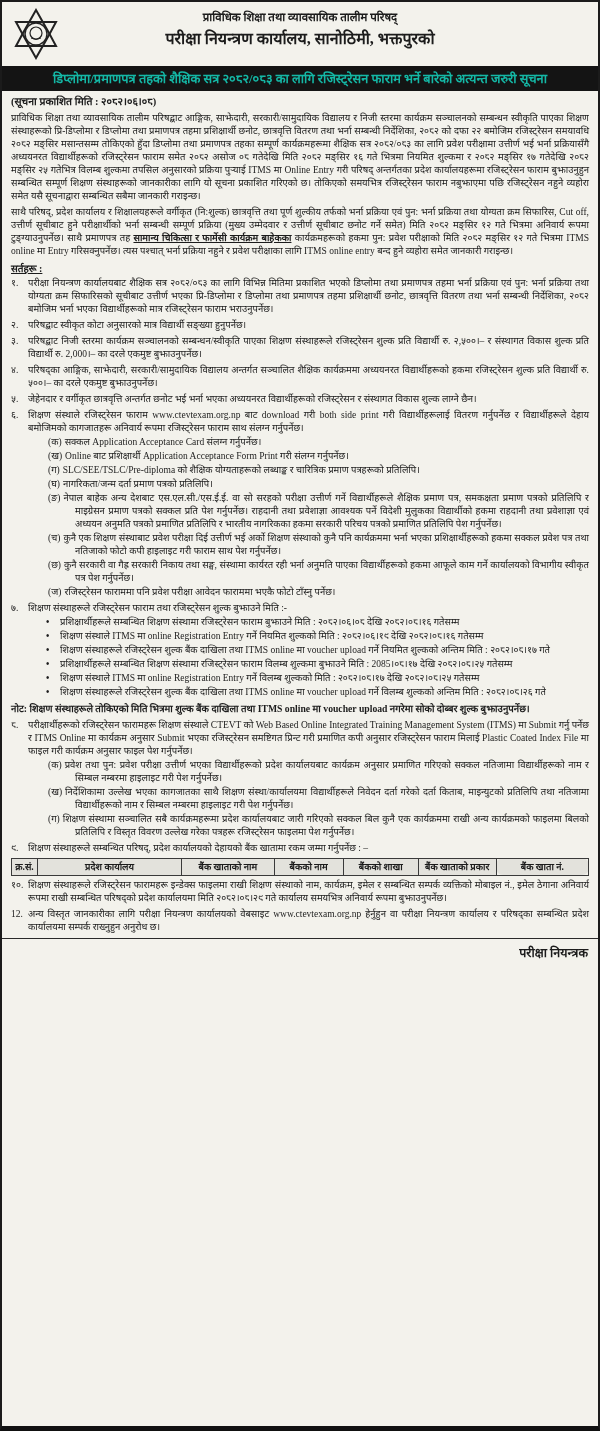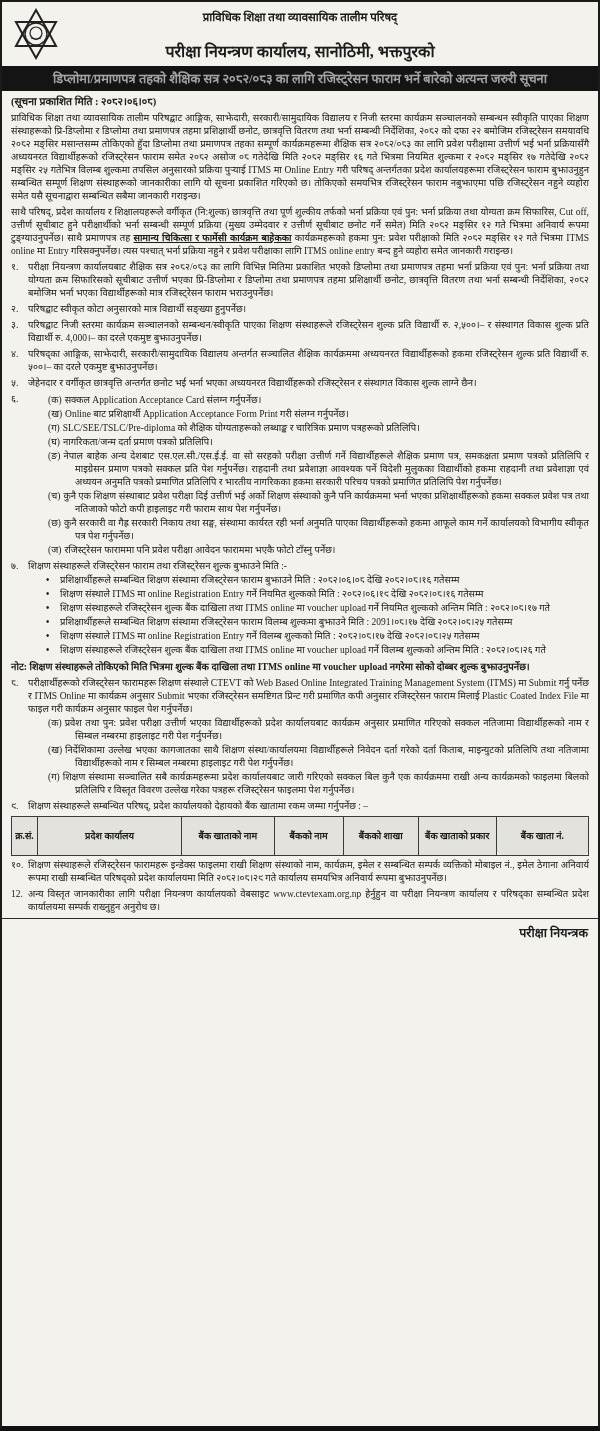--- a/index.html
+++ b/index.html
@@ -11,42 +11,42 @@
     border:2px solid #1b1b1b;
     border-bottom:5px solid #111;
     padding:4px 9px 0 9px;
     font-family:"Liberation Serif","DejaVu Serif",serif;
     color:#1c1c1c;
     overflow:hidden;
   }
   .hdr{position:relative;text-align:center;min-height:56px;margin-bottom:1px;}
   .logo{position:absolute;left:1px;top:2px;}
   .org1{font-size:11.5px;font-weight:bold;padding-top:3px;}
-  .org2{font-size:16px;font-weight:bold;margin-top:16px;}
+  .org2{font-size:16px;font-weight:bold;margin-top:3px;}
   .banner{
-    background:#141414;color:#a3a3a3;font-weight:bold;
+    background:#141414;color:#14b8a6;font-weight:bold;
     font-size:12.8px;text-align:center;
     margin:4px -9px 0 -9px;padding:3px 2px 4px 2px;
   }
   .pubdate{text-align:left;font-weight:bold;font-size:10.5px;margin:3px 0 4px 0;}
   .para{font-size:9.5px;line-height:13px;text-align:justify;margin:0 0 3px 0;}
   .emph{font-weight:bold;text-decoration:underline;}
   .terms-head{font-size:10px;font-weight:bold;text-decoration:underline;margin:1px 0 2px 0;}
   .term{display:flex;font-size:9.5px;line-height:13px;margin:0 0 3px 0;}
   .term-num{min-width:17px;flex:0 0 auto;}
   .term-body{flex:1;text-align:justify;}
   .sub{padding-left:47px;text-indent:-27px;text-align:justify;margin-top:1px;}
   .sub-label{padding-right:3px;}
   .bullet-row{display:flex;padding-left:18px;margin-top:1px;}
   .bdot{width:14px;flex:0 0 auto;font-weight:bold;}
   .btext{flex:1;text-align:justify;}
   .note{font-size:9.7px;line-height:13.5px;font-weight:bold;text-align:justify;
         padding-left:24px;text-indent:-24px;margin:1px 0 3px 0;}
   table.bank{width:100%;border-collapse:collapse;margin:2px 0 4px 0;font-size:9.3px;}
-  table.bank th,table.bank td{border:1px solid #3a3a3a;padding:13px 2px;text-align:center;vertical-align:middle;line-height:12px;}
+  table.bank th,table.bank td{border:1px solid #3a3a3a;padding:2px 2px;text-align:center;vertical-align:middle;line-height:12px;}
   table.bank th{background:#e3e2dc;font-weight:bold;font-size:9.5px;}
   .c1{width:4.5%;} .c2{width:25%;} .c3{width:16%;} .c4{width:12%;}
   .c5{width:13%;} .c6{width:13.5%;} .c7{width:16%;border-radius:7px;}
   .sigrow{border-top:1.5px solid #2a2a2a;margin:4px -9px 0 -9px;padding:4px 10px 2px 10px;text-align:right;}
   .sig{font-size:12.5px;font-weight:bold;}
 </style>
 </head>
 <body>
 
 <div class="page">
@@ -67,20 +67,21 @@
   </div>
 
   <div class="banner">डिप्लोमा/प्रमाणपत्र तहको शैक्षिक सत्र २०८२/०८३ का लागि रजिस्ट्रेसन फाराम भर्ने बारेको अत्यन्त जरुरी सूचना</div>
 
   <div class="pubdate">(सूचना प्रकाशित मिति : २०८२।०६।०८)</div>
 
   <p class="para">प्राविधिक शिक्षा तथा व्यावसायिक तालीम परिषद्बाट आङ्गिक, साझेदारी, सरकारी/सामुदायिक विद्यालय र निजी स्तरमा कार्यक्रम सञ्चालनको सम्बन्धन स्वीकृति पाएका शिक्षण संस्थाहरूको प्रि-डिप्लोमा र डिप्लोमा तथा प्रमाणपत्र तहमा प्रशिक्षार्थी छनोट, छात्रवृत्ति वितरण तथा भर्ना सम्बन्धी निर्देशिका, २०८२ को दफा २२ बमोजिम रजिस्ट्रेसन समयावधि २०८२ मङ्सिर मसान्तसम्म तोकिएको हुँदा डिप्लोमा तथा प्रमाणपत्र तहका सम्पूर्ण कार्यक्रमहरूमा शैक्षिक सत्र २०८२/०८३ का लागि प्रवेश परीक्षामा उत्तीर्ण भई भर्ना प्रक्रियासँगै अध्ययनरत विद्यार्थीहरूको रजिस्ट्रेसन फाराम समेत २०८२ असोज ०८ गतेदेखि मिति २०८२ मङ्सिर १६ गते भित्रमा नियमित शुल्कमा र २०८२ मङ्सिर १७ गतेदेखि २०८२ मङ्सिर २५ गतेभित्र विलम्ब शुल्कमा तपसिल अनुसारको प्रक्रिया पुऱ्याई ITMS मा Online Entry गरी परिषद् अन्तर्गतका प्रदेश कार्यालयहरूमा रजिस्ट्रेसन फाराम बुझाउनुहुन सम्बन्धित सम्पूर्ण शिक्षण संस्थाहरूको जानकारीका लागि यो सूचना प्रकाशित गरिएको छ। तोकिएको समयभित्र रजिस्ट्रेसन फाराम नबुझाएमा पछि रजिस्ट्रेसन नहुने व्यहोरा समेत यसै सूचनाद्वारा सम्बन्धित सबैमा जानकारी गराइन्छ।</p>
 
   <p class="para"><span>साथै परिषद्, प्रदेश कार्यालय र शिक्षालयहरूले वर्गीकृत (नि:शुल्क) छात्रवृत्ति तथा पूर्ण शुल्कीय तर्फको भर्ना प्रक्रिया एवं पुन: भर्ना प्रक्रिया तथा योग्यता क्रम सिफारिस, Cut off, उत्तीर्ण सूचीबाट हुने परीक्षार्थीको भर्ना सम्बन्धी सम्पूर्ण प्रक्रिया (मुख्य उम्मेदवार र उत्तीर्ण सूचीबाट छनोट गर्ने समेत) मिति २०८२ मङ्सिर १२ गते भित्रमा अनिवार्य रूपमा टुङ्ग्याउनुपर्नेछ। साथै प्रमाणपत्र तह </span><span class="emph">सामान्य चिकित्सा र फार्मेसी कार्यक्रम बाहेकका</span><span> कार्यक्रमहरूको हकमा पुन: प्रवेश परीक्षाको मिति २०८२ मङ्सिर १२ गते भित्रमा ITMS online मा Entry गरिसक्नुपर्नेछ। त्यस पश्चात् भर्ना प्रक्रिया नहुने र प्रवेश परीक्षाका लागि ITMS online entry बन्द हुने व्यहोरा समेत जानकारी गराइन्छ।</span></p>
 
+  <div class="terms-head">सर्तहरू :</div>
 
   <div>
       <div class="term">
     <span class="term-num">१.</span>
     <span class="term-body">
       <span>परीक्षा नियन्त्रण कार्यालयबाट शैक्षिक सत्र २०८२/०८३ का लागि विभिन्न मितिमा प्रकाशित भएको डिप्लोमा तथा प्रमाणपत्र तहमा भर्ना प्रक्रिया एवं पुन: भर्ना प्रक्रिया तथा योग्यता क्रम सिफारिसको सूचीबाट उत्तीर्ण भएका प्रि-डिप्लोमा र डिप्लोमा तथा प्रमाणपत्र तहमा प्रशिक्षार्थी छनोट, छात्रवृत्ति वितरण तथा भर्ना सम्बन्धी निर्देशिका, २०८२ बमोजिम भर्ना भएका विद्यार्थीहरूको मात्र रजिस्ट्रेसन फाराम भराउनुपर्नेछ।</span>
       
       
     </span>
   </div>
@@ -88,21 +89,21 @@
     <span class="term-num">२.</span>
     <span class="term-body">
       <span>परिषद्बाट स्वीकृत कोटा अनुसारको मात्र विद्यार्थी सङ्ख्या हुनुपर्नेछ।</span>
       
       
     </span>
   </div>
       <div class="term">
     <span class="term-num">३.</span>
     <span class="term-body">
-      <span>परिषद्बाट निजी स्तरमा कार्यक्रम सञ्चालनको सम्बन्धन/स्वीकृति पाएका शिक्षण संस्थाहरूले रजिस्ट्रेसन शुल्क प्रति विद्यार्थी रु. २,५००।– र संस्थागत विकास शुल्क प्रति विद्यार्थी रु. 4,000।– का दरले एकमुष्ट बुझाउनुपर्नेछ।</span>
+      <span>परिषद्बाट निजी स्तरमा कार्यक्रम सञ्चालनको सम्बन्धन/स्वीकृति पाएका शिक्षण संस्थाहरूले रजिस्ट्रेसन शुल्क प्रति विद्यार्थी रु. २,५००।– र संस्थागत विकास शुल्क प्रति विद्यार्थी रु. 2,000।– का दरले एकमुष्ट बुझाउनुपर्नेछ।</span>
       
       
     </span>
   </div>
       <div class="term">
     <span class="term-num">४.</span>
     <span class="term-body">
       <span>परिषद्का आङ्गिक, साझेदारी, सरकारी/सामुदायिक विद्यालय अन्तर्गत सञ्चालित शैक्षिक कार्यक्रममा अध्ययनरत विद्यार्थीहरूको हकमा रजिस्ट्रेसन शुल्क प्रति विद्यार्थी रु. ५००।– का दरले एकमुष्ट बुझाउनुपर्नेछ।</span>
       
       
@@ -112,41 +113,42 @@
     <span class="term-num">५.</span>
     <span class="term-body">
       <span>जेहेनदार र वर्गीकृत छात्रवृत्ति अन्तर्गत छनोट भई भर्ना भएका अध्ययनरत विद्यार्थीहरूको रजिस्ट्रेसन र संस्थागत विकास शुल्क लाग्ने छैन।</span>
       
       
     </span>
   </div>
       <div class="term">
     <span class="term-num">६.</span>
     <span class="term-body">
+      <span>शिक्षण संस्थाले रजिस्ट्रेसन फाराम www.ctevtexam.org.np बाट download गरी both side print गरी विद्यार्थीहरूलाई वितरण गर्नुपर्नेछ र विद्यार्थीहरूले देहाय बमोजिमको कागजातहरू अनिवार्य रूपमा रजिस्ट्रेसन फाराम साथ संलग्न गर्नुपर्नेछ।</span>
       <span><div class="sub"><span class="sub-label">(क)</span><span>सक्कल Application Acceptance Card संलग्न गर्नुपर्नेछ।</span></div><div class="sub"><span class="sub-label">(ख)</span><span>Online बाट प्रशिक्षार्थी Application Acceptance Form Print गरी संलग्न गर्नुपर्नेछ।</span></div><div class="sub"><span class="sub-label">(ग)</span><span>SLC/SEE/TSLC/Pre-diploma को शैक्षिक योग्यताहरूको लब्धाङ्क र चारित्रिक प्रमाण पत्रहरूको प्रतिलिपि।</span></div><div class="sub"><span class="sub-label">(घ)</span><span>नागरिकता/जन्म दर्ता प्रमाण पत्रको प्रतिलिपि।</span></div><div class="sub"><span class="sub-label">(ङ)</span><span>नेपाल बाहेक अन्य देशबाट एस.एल.सी./एस.ई.ई. वा सो सरहको परीक्षा उत्तीर्ण गर्ने विद्यार्थीहरूले शैक्षिक प्रमाण पत्र, समकक्षता प्रमाण पत्रको प्रतिलिपि र माइग्रेसन प्रमाण पत्रको सक्कल प्रति पेश गर्नुपर्नेछ। राहदानी तथा प्रवेशाज्ञा आवश्यक पर्ने विदेशी मुलुकका विद्यार्थीको हकमा राहदानी तथा प्रवेशाज्ञा एवं अध्ययन अनुमति पत्रको प्रमाणित प्रतिलिपि र भारतीय नागरिकका हकमा सरकारी परिचय पत्रको प्रमाणित प्रतिलिपि पेश गर्नुपर्नेछ।</span></div><div class="sub"><span class="sub-label">(च)</span><span>कुनै एक शिक्षण संस्थाबाट प्रवेश परीक्षा दिई उत्तीर्ण भई अर्को शिक्षण संस्थाको कुनै पनि कार्यक्रममा भर्ना भएका प्रशिक्षार्थीहरूको हकमा सक्कल प्रवेश पत्र तथा नतिजाको फोटो कपी हाइलाइट गरी फाराम साथ पेश गर्नुपर्नेछ।</span></div><div class="sub"><span class="sub-label">(छ)</span><span>कुनै सरकारी वा गैह्र सरकारी निकाय तथा सङ्घ, संस्थामा कार्यरत रही भर्ना अनुमति पाएका विद्यार्थीहरूको हकमा आफूले काम गर्ने कार्यालयको विभागीय स्वीकृत पत्र पेश गर्नुपर्नेछ।</span></div><div class="sub"><span class="sub-label">(ज)</span><span>रजिस्ट्रेसन फाराममा पनि प्रवेश परीक्षा आवेदन फाराममा भएकै फोटो टाँस्नु पर्नेछ।</span></div></span>
       
     </span>
   </div>
       <div class="term">
     <span class="term-num">७.</span>
     <span class="term-body">
       <span>शिक्षण संस्थाहरूले रजिस्ट्रेसन फाराम तथा रजिस्ट्रेसन शुल्क बुझाउने मिति :-</span>
       
       <span><div class="bullet-row">
     <span class="bdot">•</span>
     <span class="btext">प्रशिक्षार्थीहरूले सम्बन्धित शिक्षण संस्थामा रजिस्ट्रेसन फाराम बुझाउने मिति : २०८२।०६।०८ देखि २०८२।०८।१६ गतेसम्म</span>
   </div><div class="bullet-row">
     <span class="bdot">•</span>
     <span class="btext">शिक्षण संस्थाले ITMS मा online Registration Entry गर्ने नियमित शुल्कको मिति : २०८२।०६।१९ देखि २०८२।०८।१६ गतेसम्म</span>
   </div><div class="bullet-row">
     <span class="bdot">•</span>
     <span class="btext">शिक्षण संस्थाहरूले रजिस्ट्रेसन शुल्क बैंक दाखिला तथा ITMS online मा voucher upload गर्ने नियमित शुल्कको अन्तिम मिति : २०८२।०८।१७ गते</span>
   </div><div class="bullet-row">
     <span class="bdot">•</span>
-    <span class="btext">प्रशिक्षार्थीहरूले सम्बन्धित शिक्षण संस्थामा रजिस्ट्रेसन फाराम विलम्ब शुल्कमा बुझाउने मिति : 2091।०८।१७ देखि २०८२।०८।२५ गतेसम्म</span>
+    <span class="btext">प्रशिक्षार्थीहरूले सम्बन्धित शिक्षण संस्थामा रजिस्ट्रेसन फाराम विलम्ब शुल्कमा बुझाउने मिति : 2085।०८।१७ देखि २०८२।०८।२५ गतेसम्म</span>
   </div><div class="bullet-row">
     <span class="bdot">•</span>
     <span class="btext">शिक्षण संस्थाले ITMS मा online Registration Entry गर्ने विलम्ब शुल्कको मिति : २०८२।०८।१७ देखि २०८२।०८।२५ गतेसम्म</span>
   </div><div class="bullet-row">
     <span class="bdot">•</span>
     <span class="btext">शिक्षण संस्थाहरूले रजिस्ट्रेसन शुल्क बैंक दाखिला तथा ITMS online मा voucher upload गर्ने विलम्ब शुल्कको अन्तिम मिति : २०८२।०८।२६ गते</span>
   </div></span>
     </span>
   </div>
     </div>

